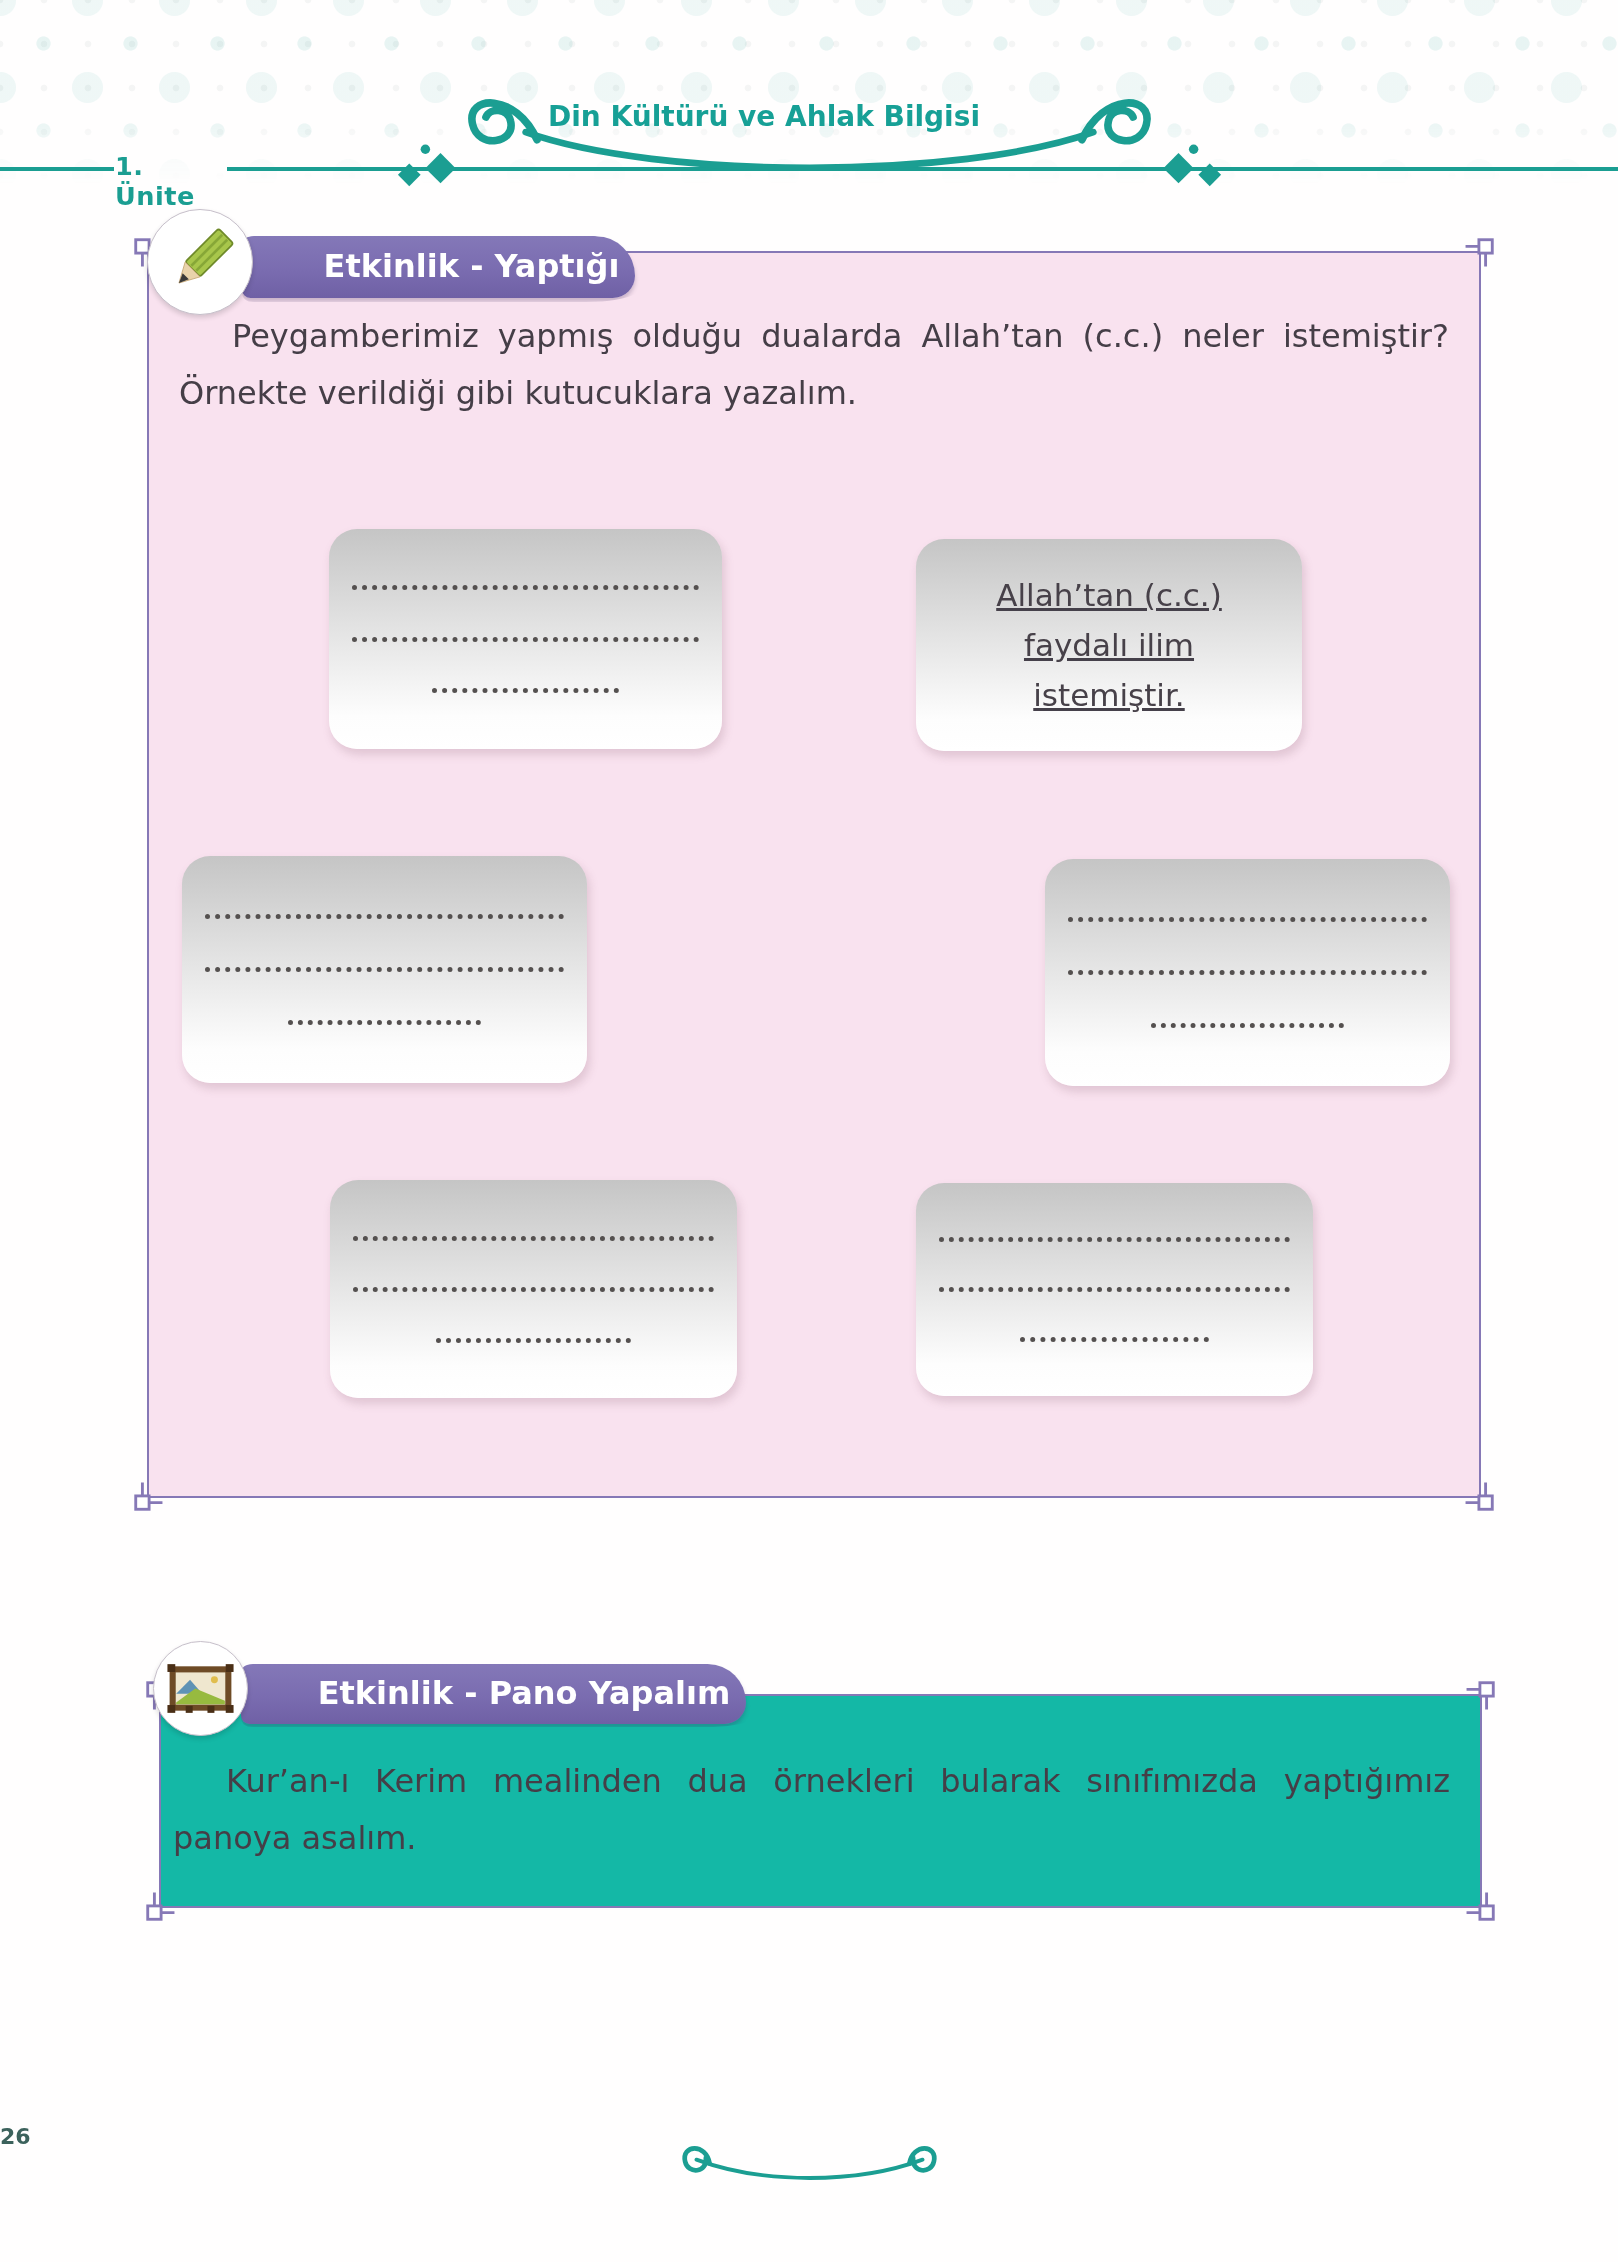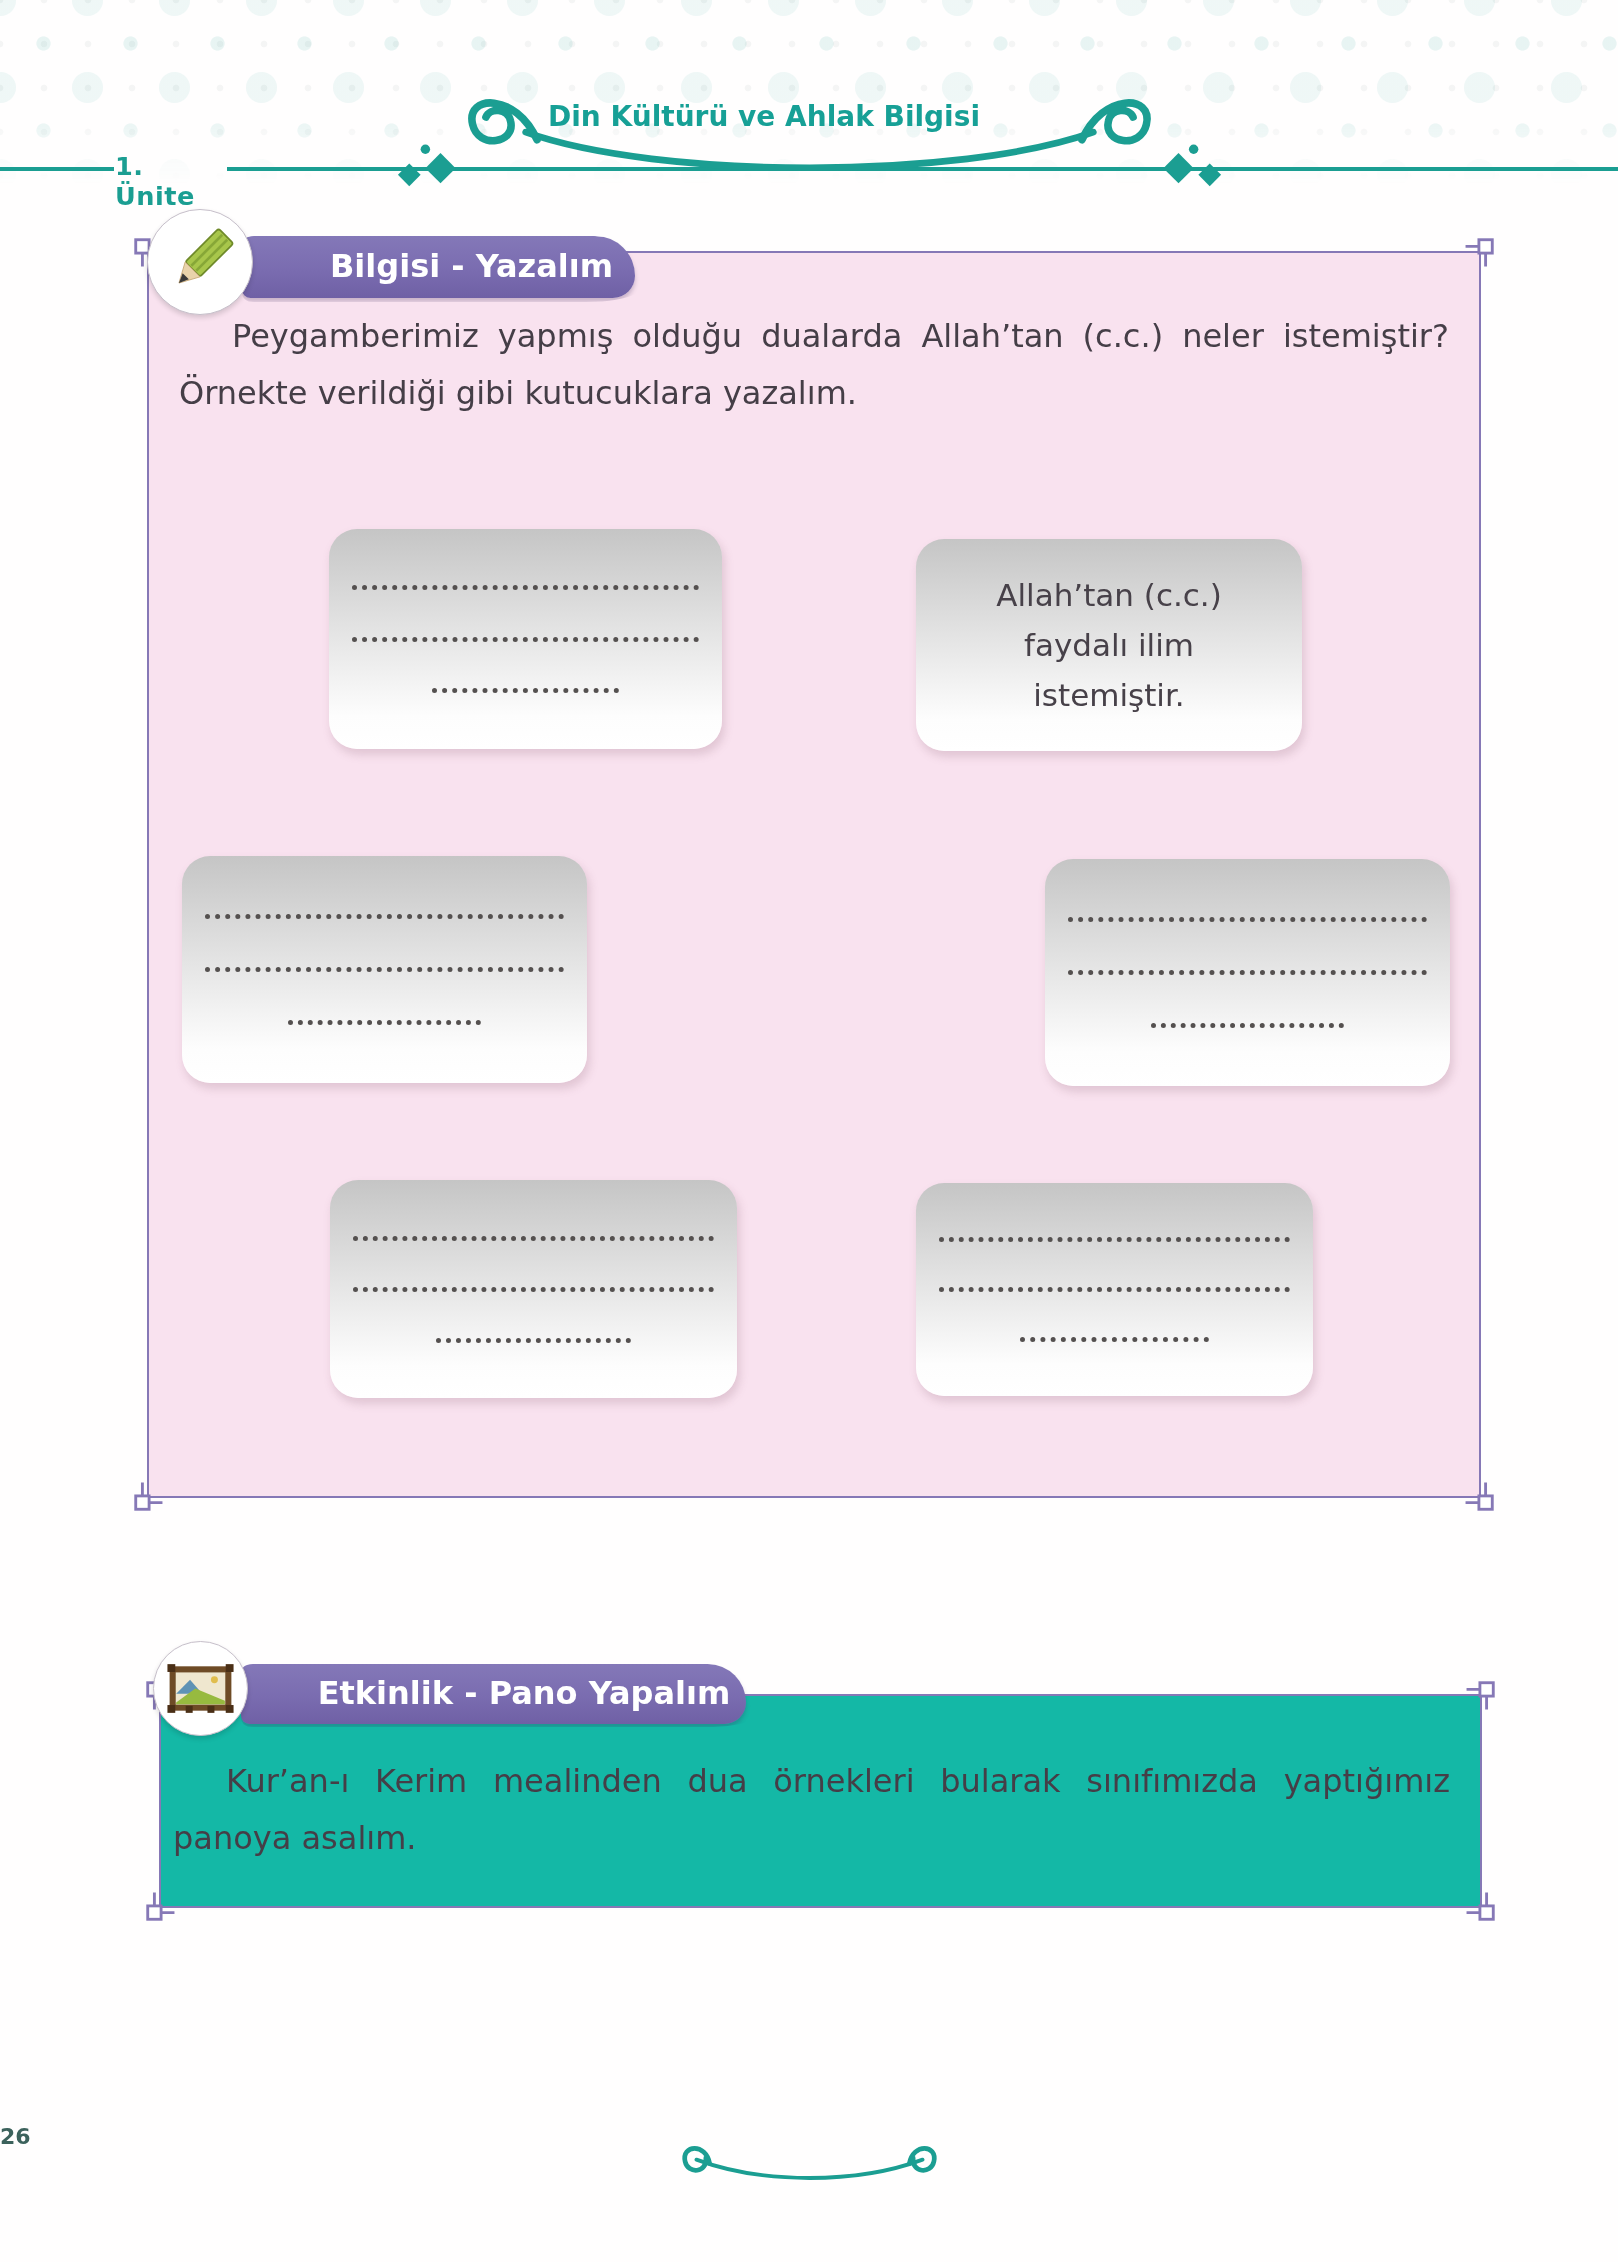--- a/index.html
+++ b/index.html
@@ -82,21 +82,21 @@
 
   
   .abox{
     position:absolute; border-radius:28px;
     background:linear-gradient(#c5c5c5, #e3e3e3 45%, #fdfdfd 85%, #ffffff);
     box-shadow:2.8px 5.7px 8.5px rgba(140,100,120,.22);
     display:flex; flex-direction:column; justify-content:space-evenly; align-items:center;
     padding:9.5px 23px;
   }
   .abox-a{ left:180px; top:276px; width:393px; height:220px; }
-  .abox-b{ left:767px; top:286px; width:386px; height:212px; }
+  .abox-b{ left:767px; top:286px; width:386px; height:212px;text-decoration:underline; }
   .abox-c{ left:33px;  top:603px; width:405px; height:227px; }
   .abox-d{ left:896px; top:606px; width:405px; height:227px; }
   .abox-e{ left:181px; top:927px; width:407px; height:218px; }
   .abox-f{ left:767px; top:930px; width:397px; height:213px; }
   .dotrow{ height:0; border-bottom:5.7px dotted #54504f; width:100%; }
   .dotrow.short{ width:54%; }
   .abox.filled{ justify-content:center; }
   .abox.filled span{
     display:block; text-align:center; font-size:31px; line-height:1.62; color:#474149;
   }
@@ -151,21 +151,21 @@
     <svg class="corner c-bl" viewBox="0 0 44 44">
         <rect x="6" y="24" width="14" height="14"></rect>
         <path d="M13 24 V10 M20 31 H34"></path>
       </svg>
     <svg class="corner c-br" viewBox="0 0 44 44">
         <rect x="24" y="24" width="14" height="14"></rect>
         <path d="M31 24 V10 M24 31 H10"></path>
       </svg>
 
     <div class="banner banner1">
-      <span>Bilgisi - Yazalım</span>
+      <span>Etkinlik - Yaptığı</span>
     </div>
     <div class="badge badge1">
       <svg width="98" height="98" viewBox="0 0 112 112">
         <g transform="rotate(45 56 56)">
           <rect x="44" y="14" width="24" height="54" rx="3" fill="#a8c64b" stroke="#6f8a2a" stroke-width="2"></rect>
           <line x1="52" y1="16" x2="52" y2="66" stroke="#87a737" stroke-width="3"></line>
           <line x1="60" y1="16" x2="60" y2="66" stroke="#87a737" stroke-width="3"></line>
           <polygon points="44,68 68,68 56,90" fill="#e9d3ab" stroke="#c9ab7a" stroke-width="1"></polygon>
           <polygon points="51,79 61,79 56,90" fill="#3a3a3a"></polygon>
         </g>

